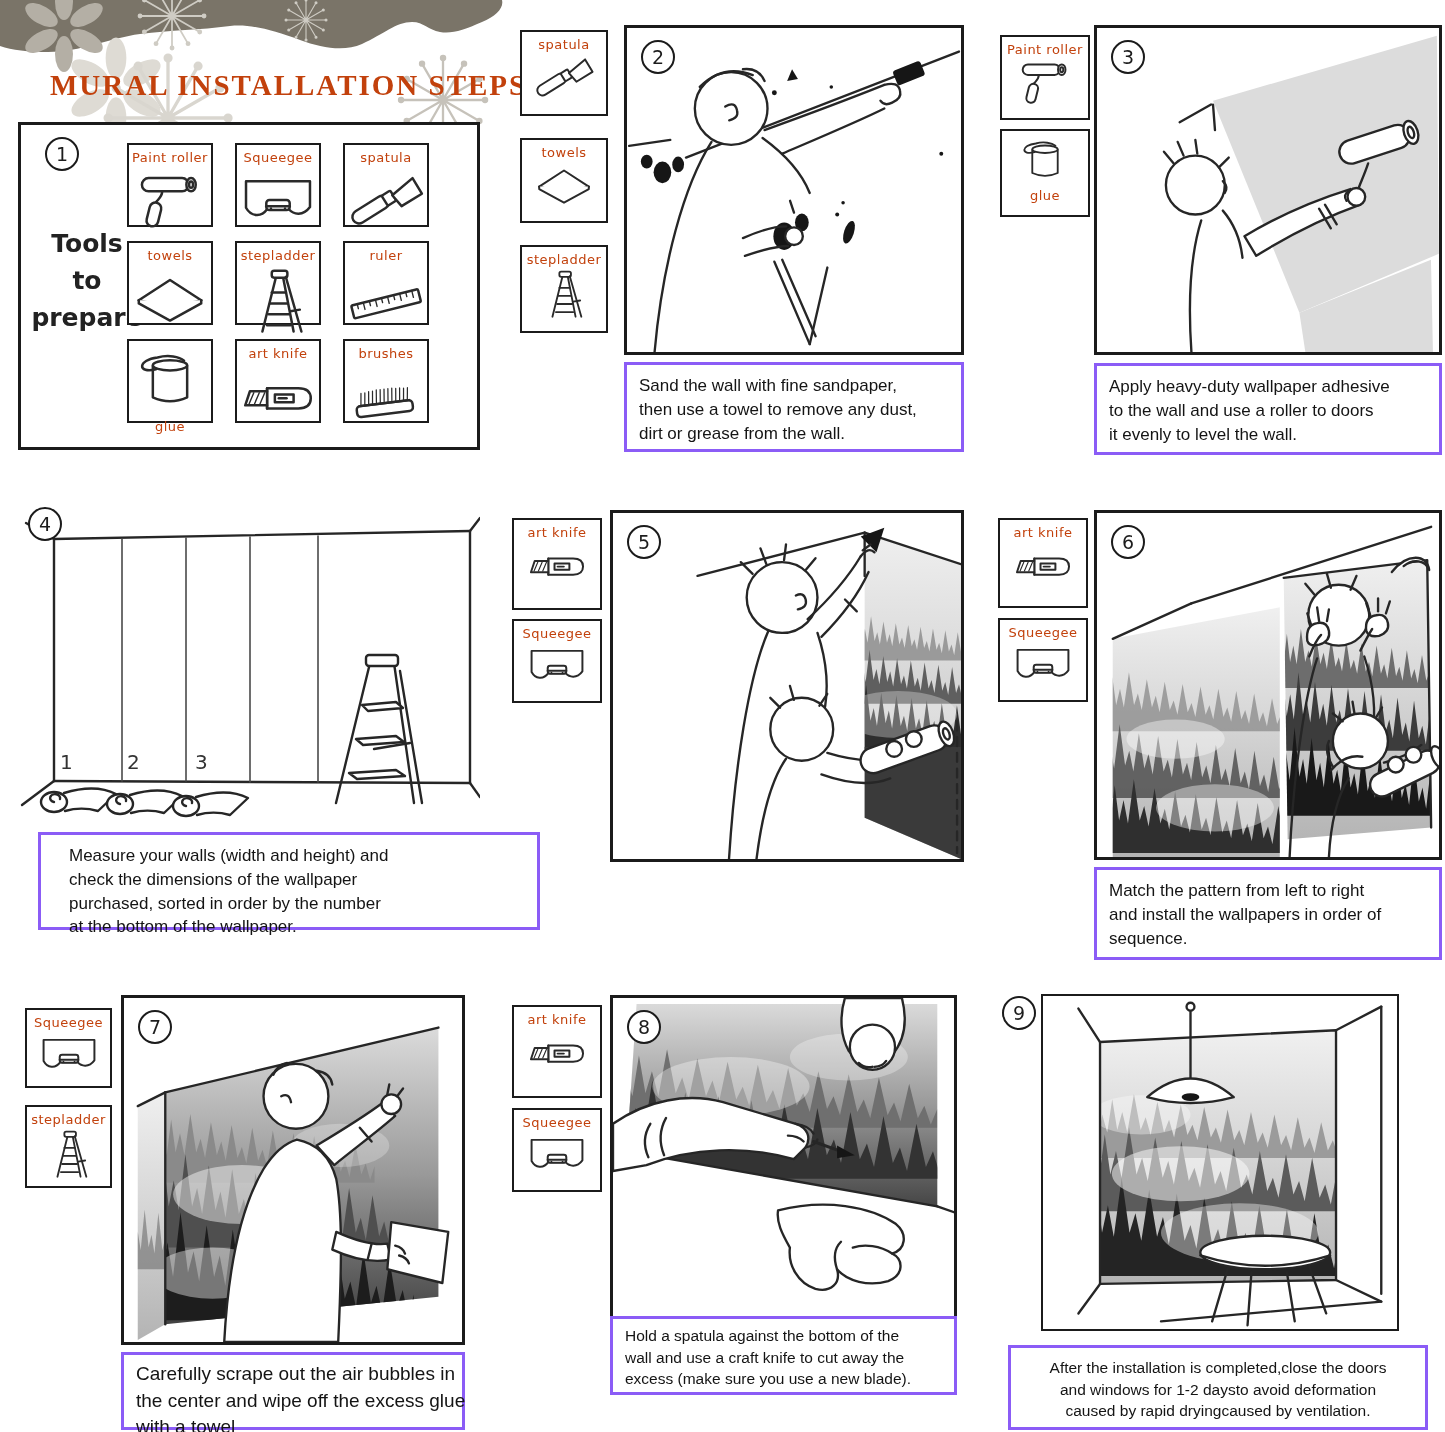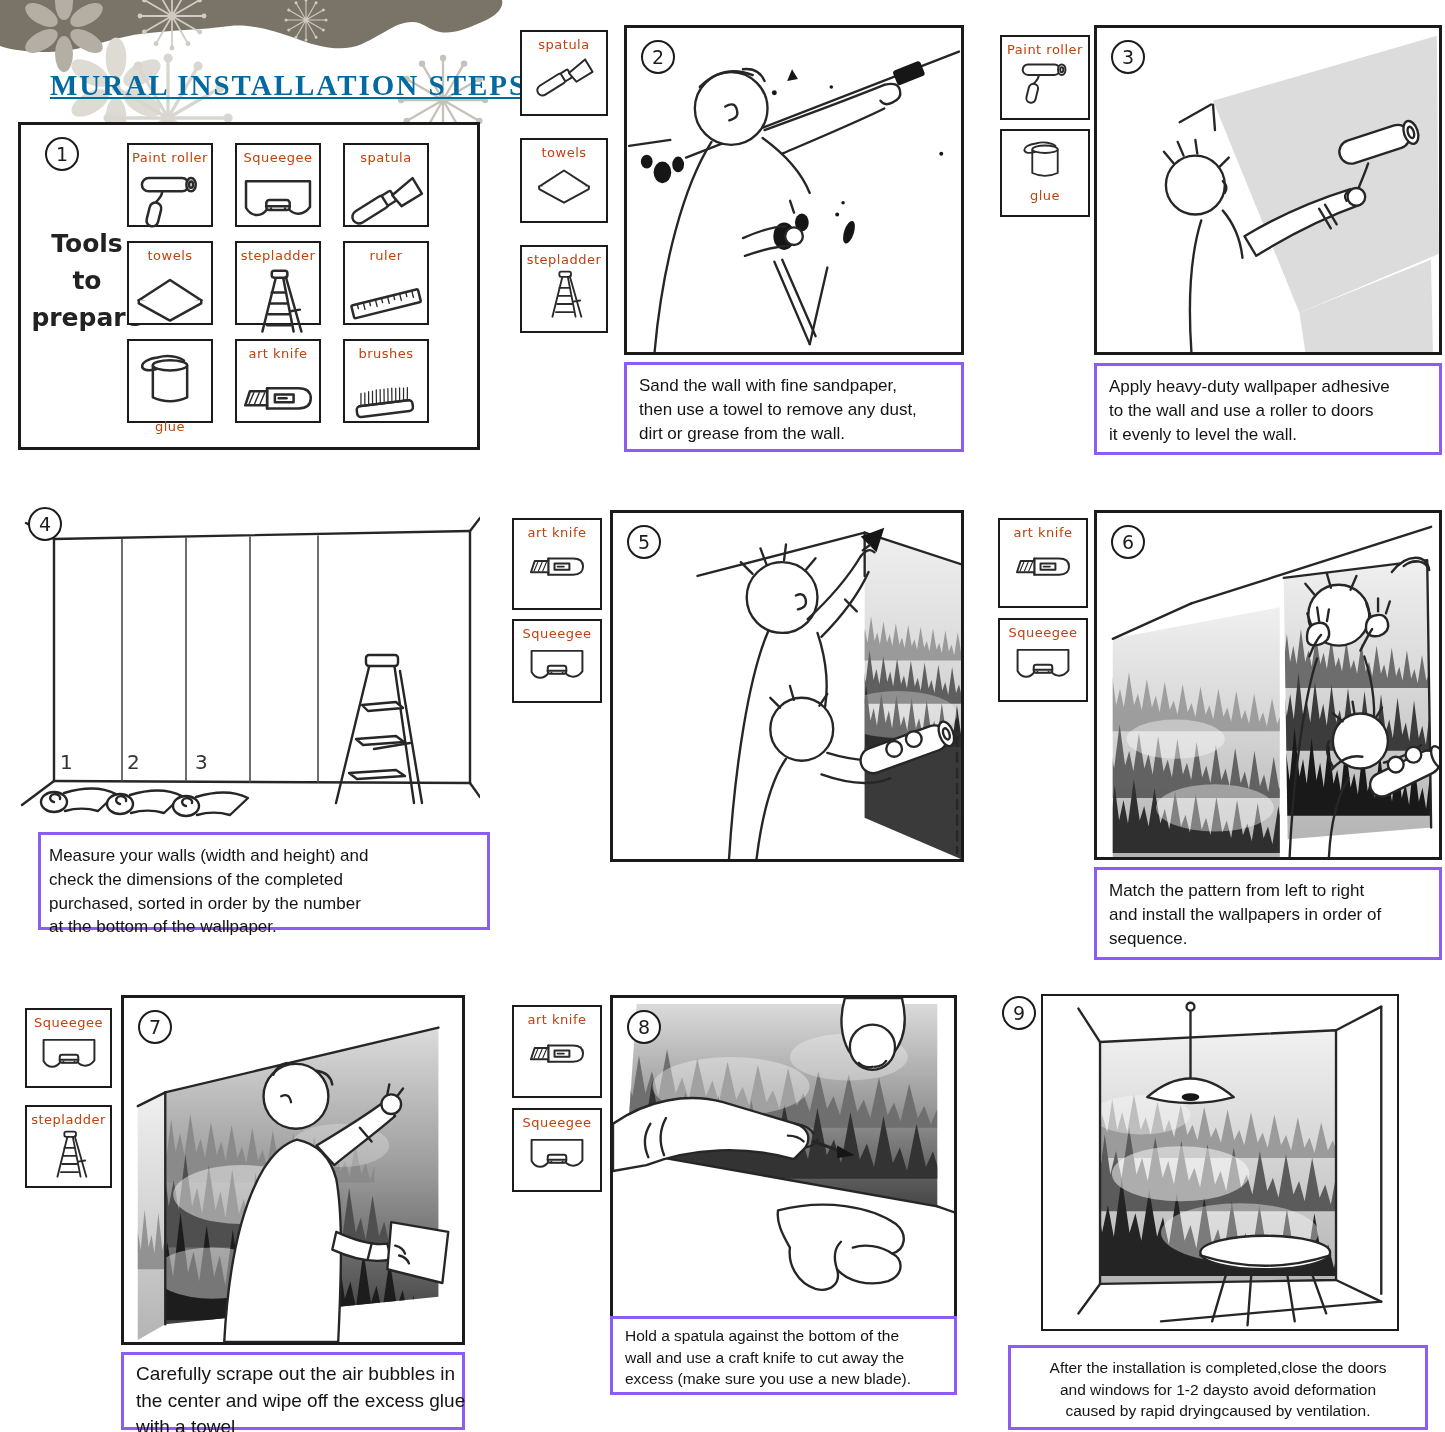--- a/index.html
+++ b/index.html
@@ -2,21 +2,21 @@
 <html><head>
 <meta charset="utf-8">
 <style>
   html,body{margin:0;padding:0;background:#ffffff;}
   #page{position:relative;width:1445px;height:1432px;background:#fff;overflow:hidden;
         font-family:"DejaVu Sans",sans-serif;color:#1c1c1c;}
   .abs{position:absolute;}
   
   #title{position:absolute;left:50px;top:50px;width:420px;
          font-family:"Liberation Serif",serif;font-weight:700;font-size:29px;
-         letter-spacing:2px;color:#0369a1;white-space:nowrap;text-decoration:underline;}
+         letter-spacing:2px;color:#c2410c;white-space:nowrap;}
   
   .panel{position:absolute;border:3px solid #1b1b1b;background:#fff;box-sizing:border-box;}
   .panel svg{display:block;width:100%;height:100%;}
   .caption{position:absolute;border:3px solid #8b5cf6;background:#fff;box-sizing:border-box;
            padding:9px 12px;color:#141414;font-family:"Liberation Sans",sans-serif;line-height:1.4;}
   .caption div{white-space:nowrap;}
   .fs17{font-size:17px;} .fs165{font-size:19px;} .fs155{font-size:15.5px;}
   .center{text-align:center;}
   
   .step-num{position:absolute;width:30px;height:30px;border:2.5px solid #1b1b1b;border-radius:50%;
@@ -362,23 +362,23 @@
         <path d="M338,234 l40,-3 l8,6 l-41,3 Z" fill="#fff"></path>
         <path d="M331,268 l47,-3 l9,6 l-48,3 Z" fill="#fff"></path>
         <path d="M404,298 L382,166"></path>
           <path d="M356,244 L392,238"></path>
       </g>
     </svg>
     <span class="wallnum" style="left:42px;top:245px;">1</span>
     <span class="wallnum" style="left:109px;top:245px;">2</span>
     <span class="wallnum" style="left:177px;top:245px;">3</span>
   </div>
-  <div class="caption fs17" style="left:38px;top:832px;width:452px;height:98px;padding-left:8px;">
+  <div class="caption fs17" style="left:38px;top:832px;width:502px;height:98px;padding-left:28px;">
     <div>Measure your walls (width and height) and</div>
-    <div>check the dimensions of the completed</div>
+    <div>check the dimensions of the wallpaper</div>
     <div>purchased, sorted in order by the number</div>
     <div>at the bottom of the wallpaper.</div>
   </div>
 
   <div class="toolbox big" style="left:512px;top:518px;width:90px;height:92px;">
     <span class="lbl">art knife</span>
     <svg class="ticon" viewBox="0 0 100 60">
         <use href="#i-knife"></use>
       </svg>
   </div>

